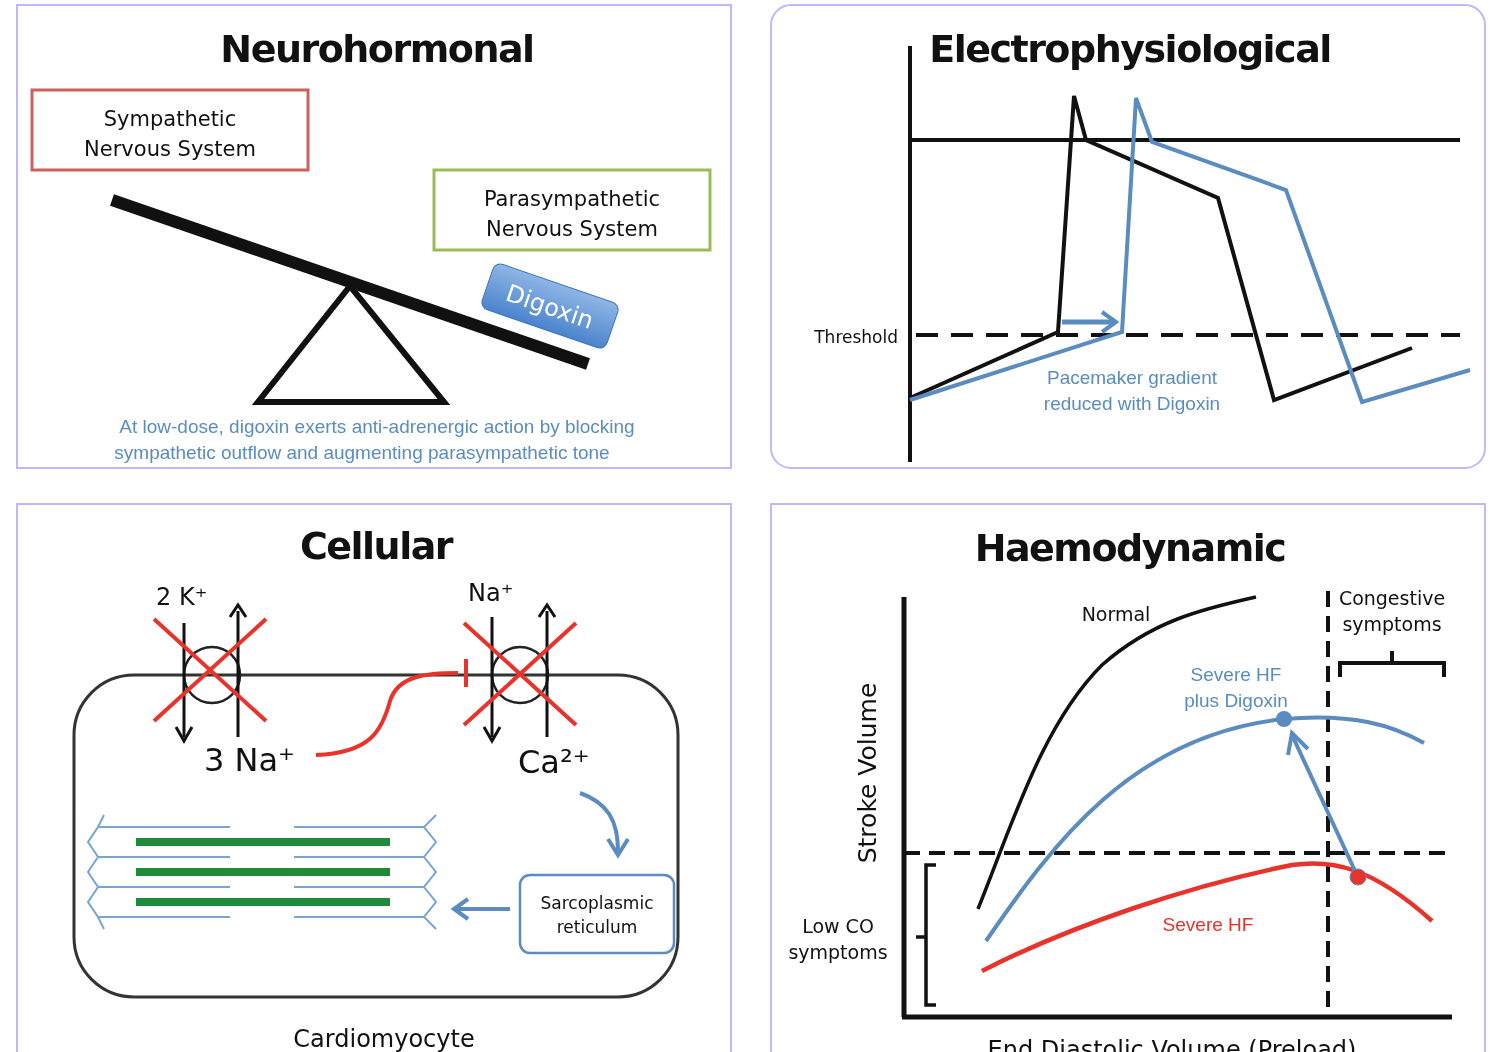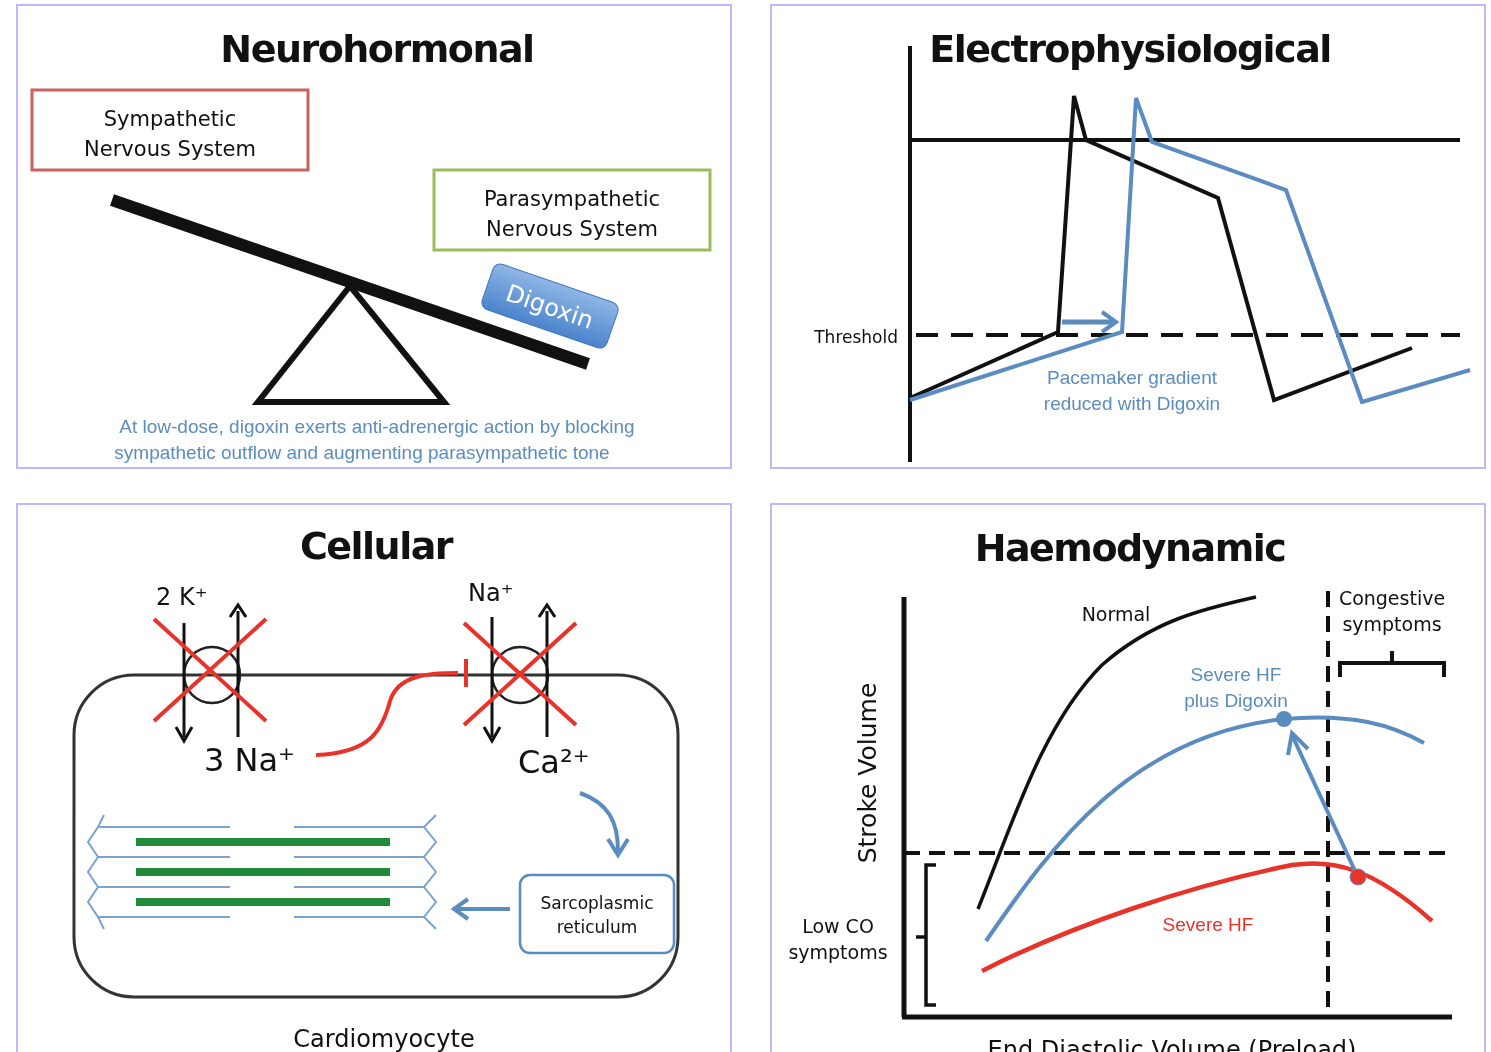--- a/index.html
+++ b/index.html
@@ -39,21 +39,21 @@
       </defs>
       <rect x="-66" y="-24" width="132" height="48" rx="8" fill="url(#digGrad)" stroke="#3f74b8" stroke-width="1"></rect>
       <text x="0" y="9" font-size="24" fill="#ffffff" text-anchor="middle" font-family="DejaVu Sans, sans-serif">Digoxin</text>
     </g>
 
     <text class="blue" x="359" y="427" font-size="19" text-anchor="middle" font-family="Liberation Sans, sans-serif">At low-dose, digoxin exerts anti-adrenergic action by blocking</text>
     <text class="blue" x="344" y="453" font-size="19" text-anchor="middle" font-family="Liberation Sans, sans-serif">sympathetic outflow and augmenting parasympathetic tone</text>
   </svg>
 </div>
 
-<div class="panel" style="left:770px;top:4px;width:716px;height:465px;">
+<div class="panel" style="left:770px;top:4px;width:716px;height:465px;border-radius:21px;">
   <svg width="716" height="465">
     <text class="title" x="358" y="56" text-anchor="middle">Electrophysiological</text>
 
     <line x1="138" y1="40" x2="138" y2="456" stroke="#111" stroke-width="4"></line>
     <line x1="138" y1="134" x2="688" y2="134" stroke="#111" stroke-width="4"></line>
     <line x1="144" y1="329" x2="688" y2="329" stroke="#111" stroke-width="4" stroke-dasharray="22,13"></line>
     <text class="lbl" x="126" y="337" font-size="17" text-anchor="end">Threshold</text>
 
     <polyline points="138,392 286,326 302,90 314,134 446,192 502,394 640,342" fill="none" stroke="#111" stroke-width="4" stroke-linejoin="miter"></polyline>
 

